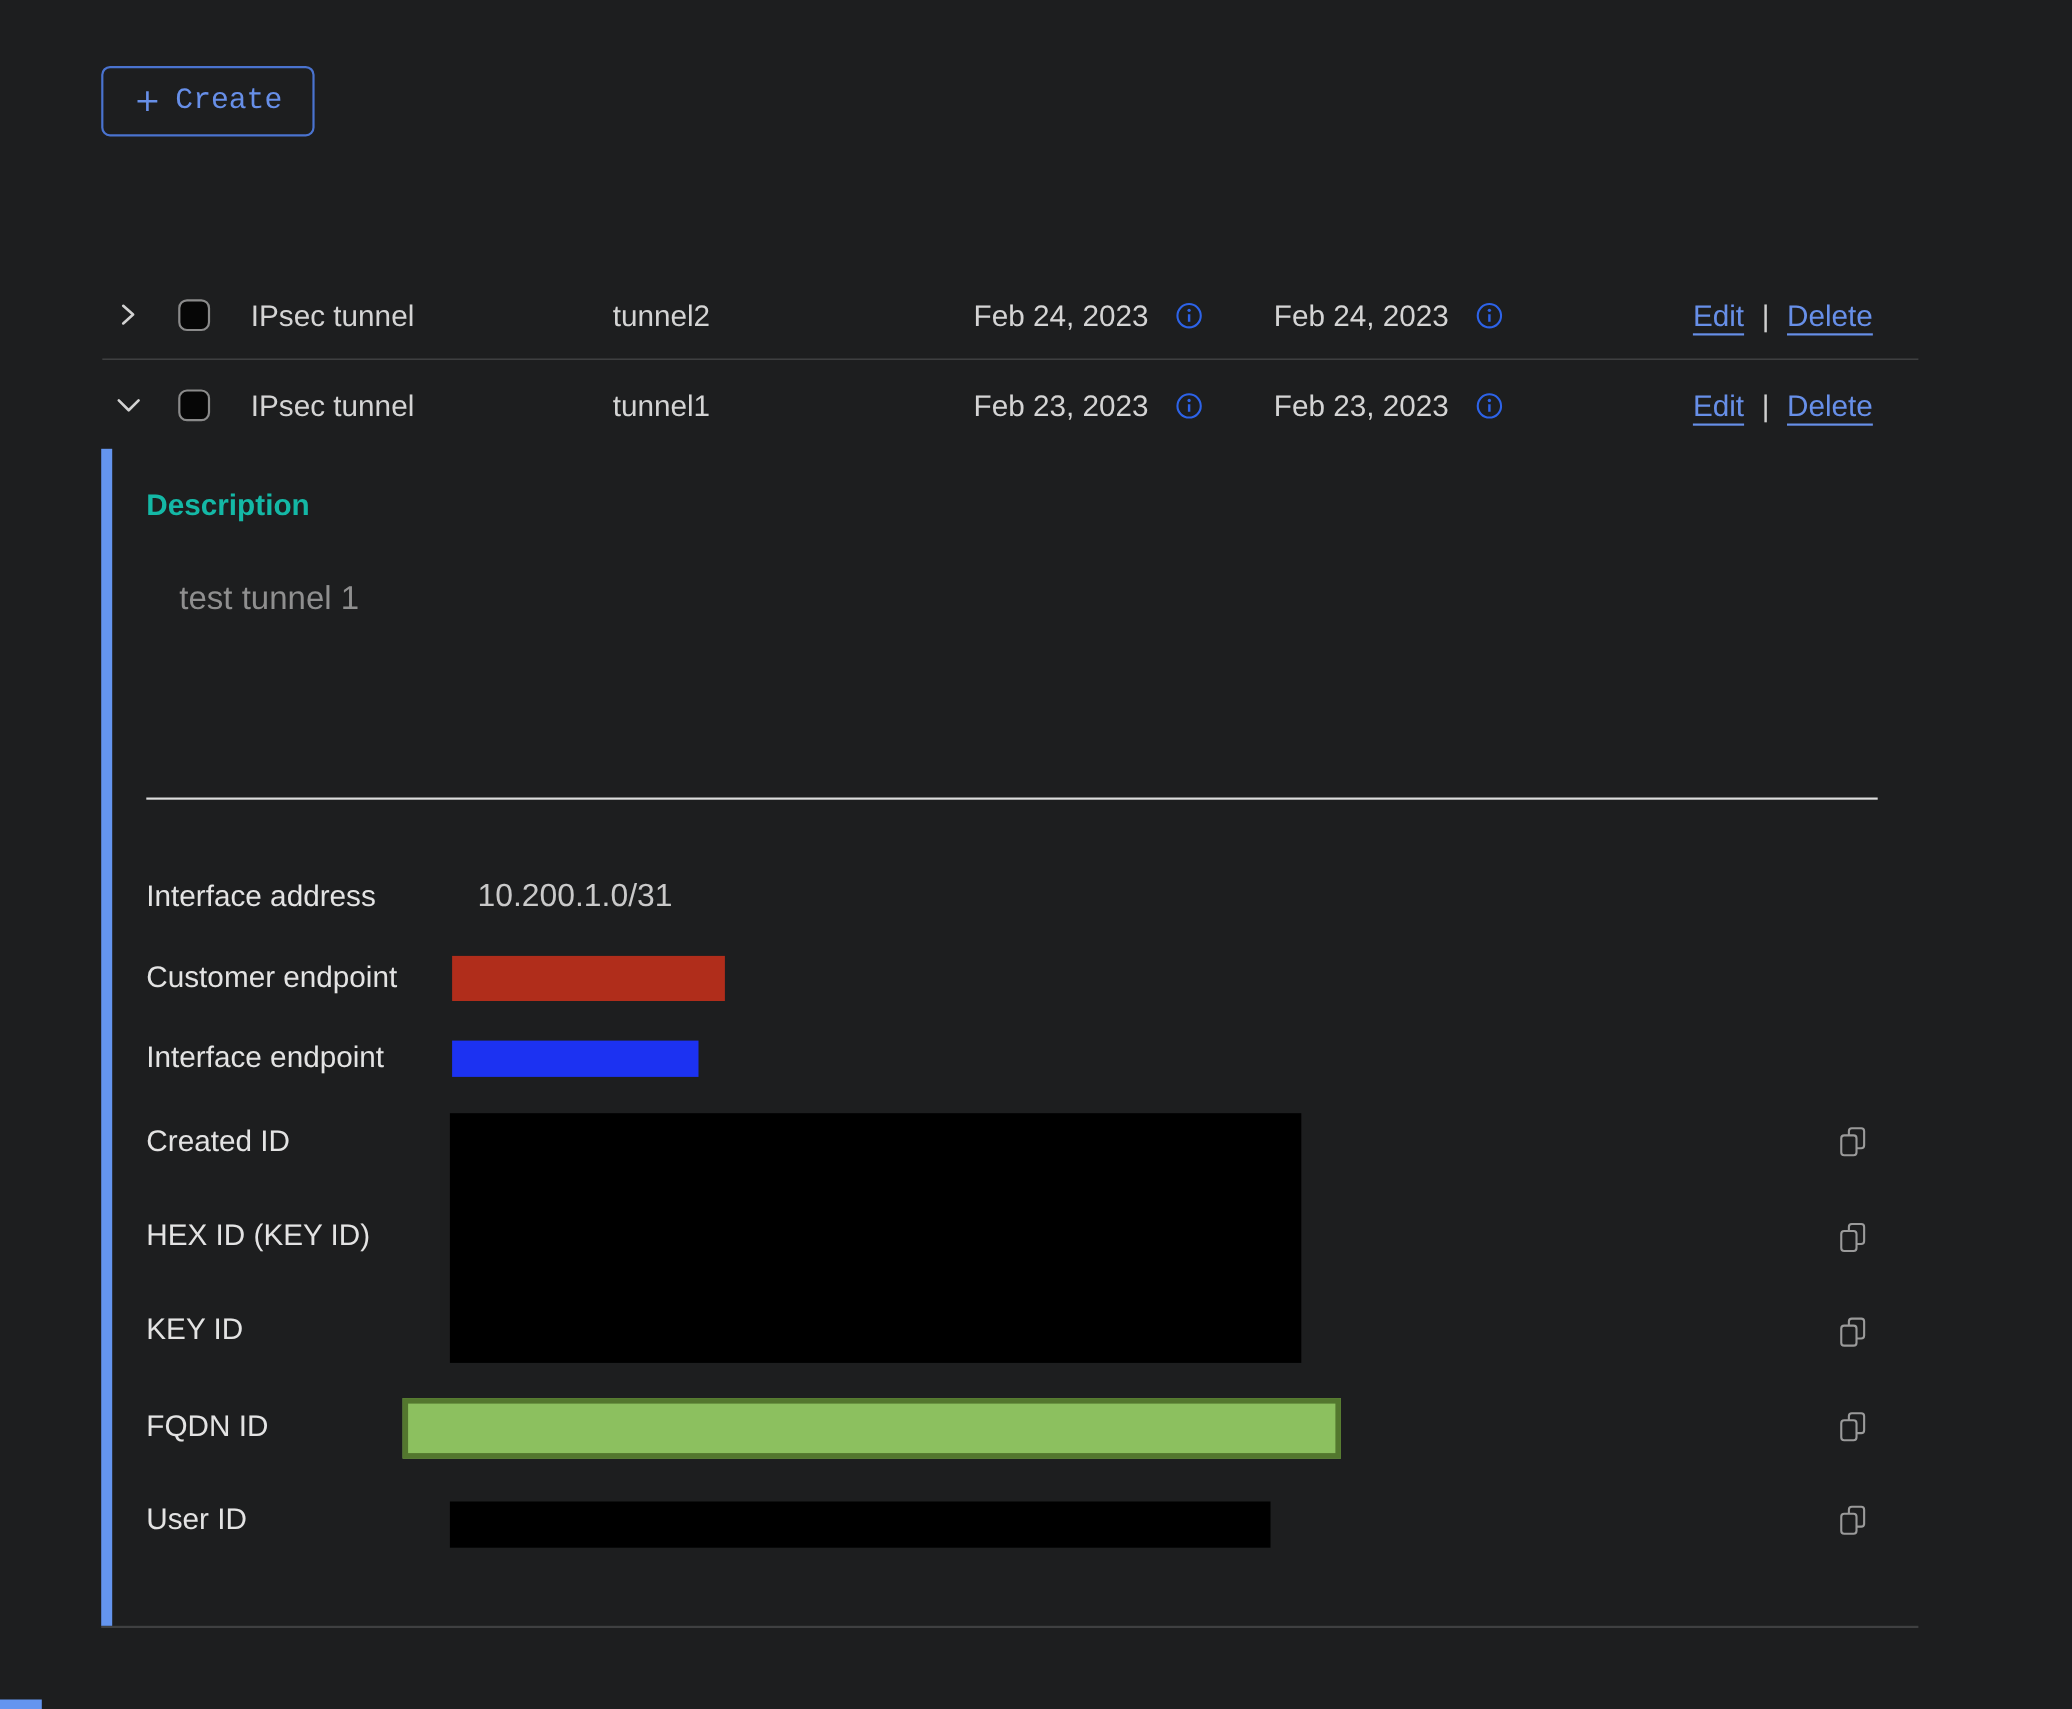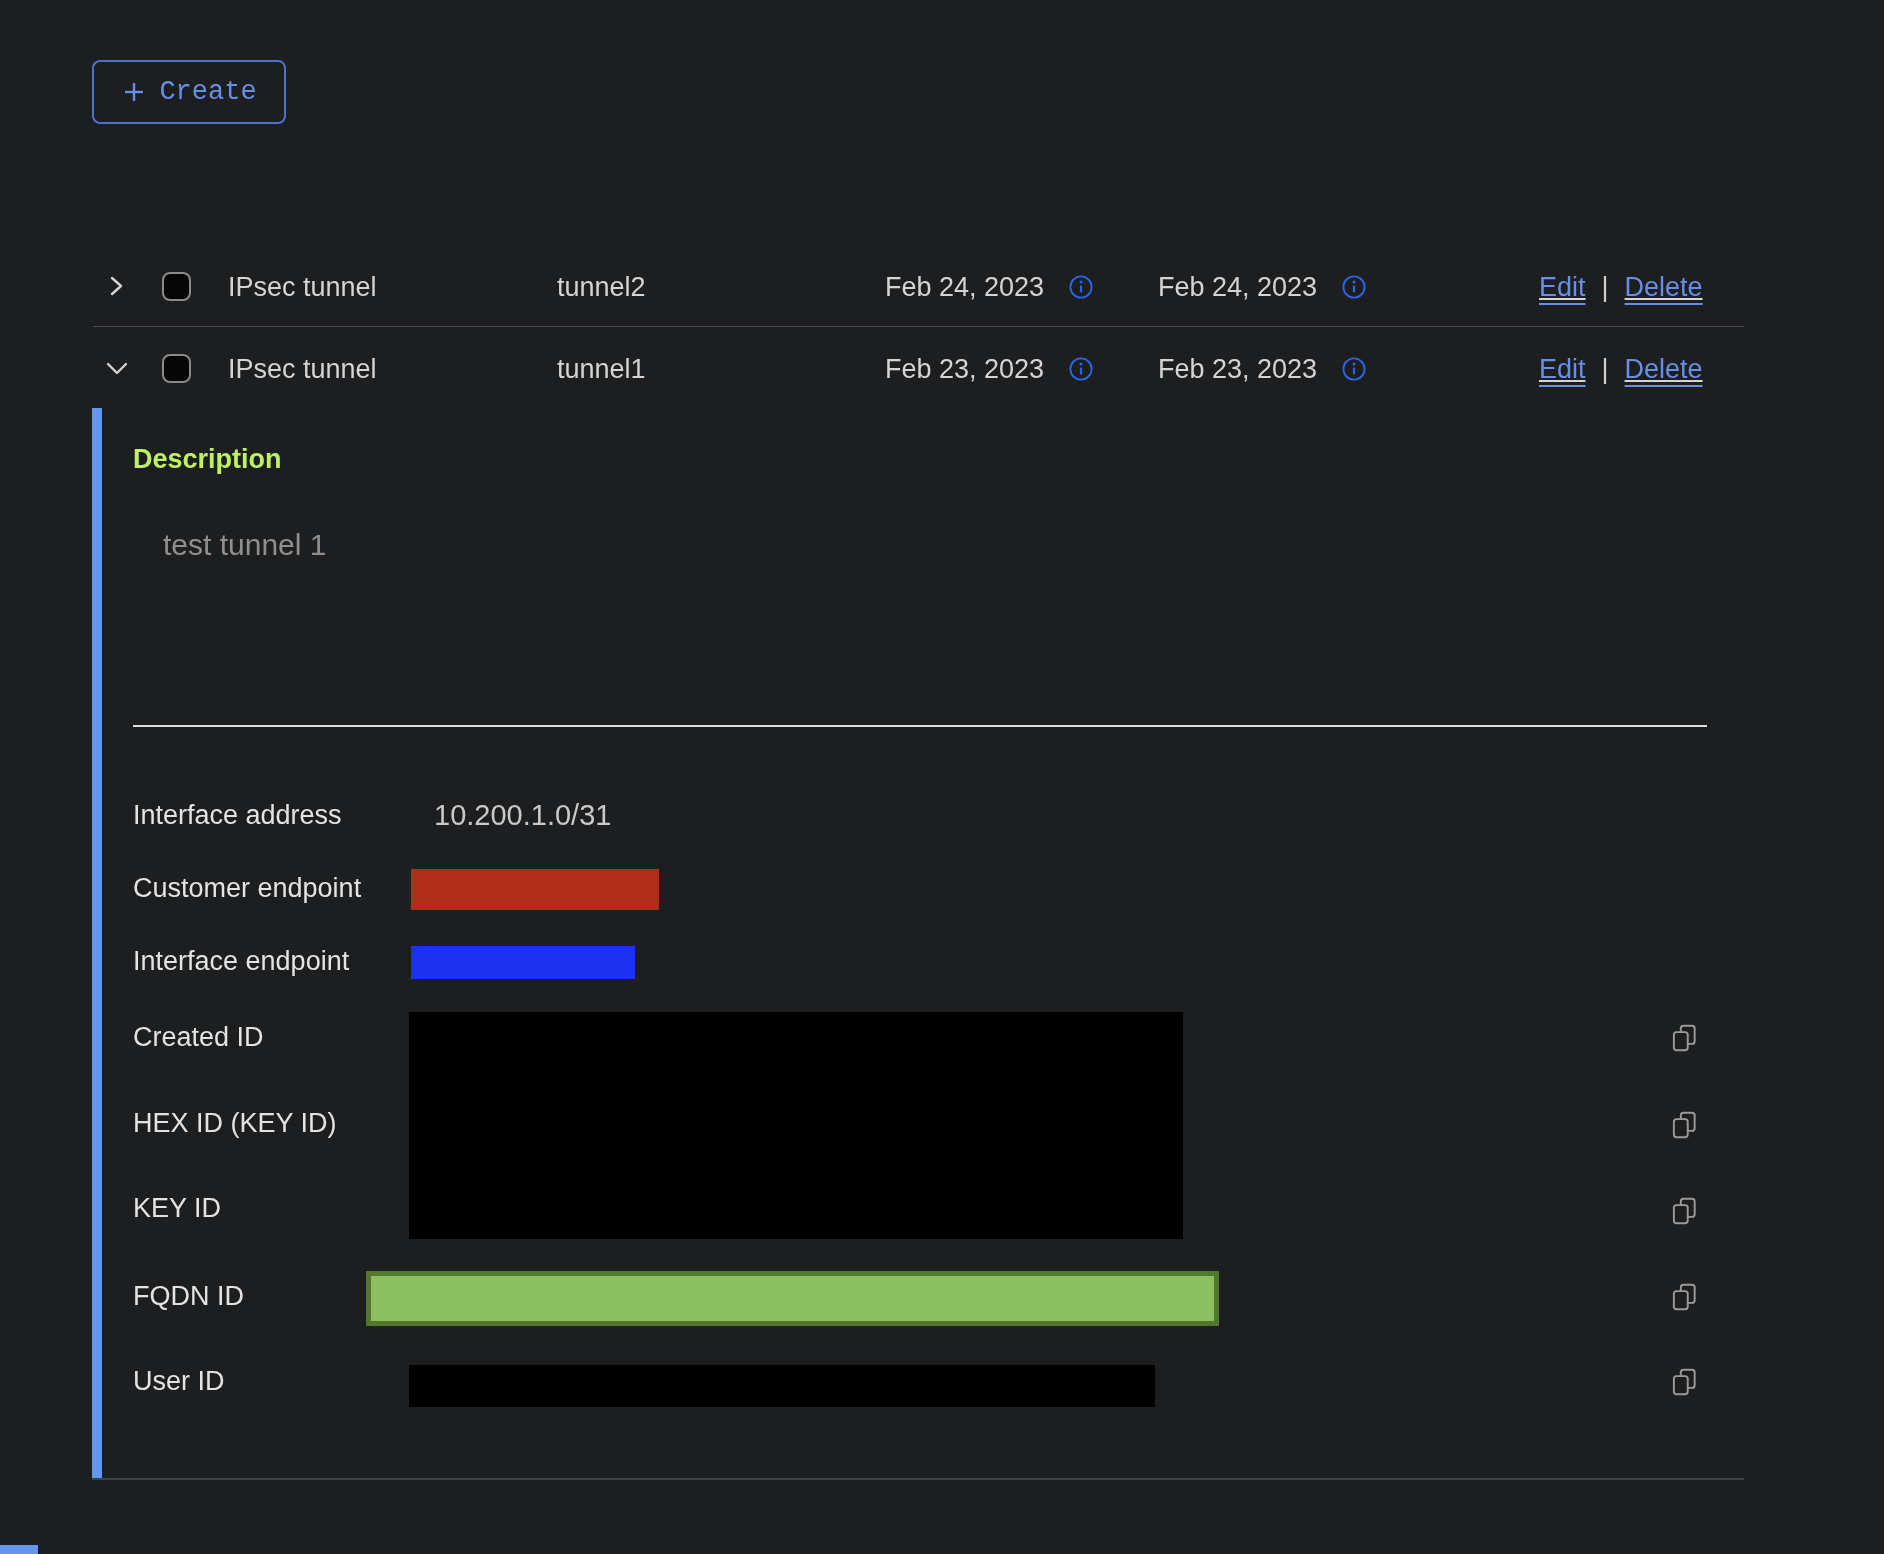--- a/index.html
+++ b/index.html
@@ -33,31 +33,31 @@
   .checkbox {
     position:absolute; left:69px; top:26px; width:29px; height:29px;
     background:#060606; border:2px solid #8a8a8a; border-radius:8px; cursor:pointer;
   }
   .thead .checkbox { top:28px; }
   .chevron-btn {
     position:absolute; left:8px; top:26px; width:30px; height:30px;
     background:none; border:none; cursor:pointer; padding:0;
   }
   .date-cell { display:flex; align-items:center; gap:24px; }
-  .actions-cell { display:flex; align-items:center; gap:16px;text-decoration:underline; }
+  .actions-cell { display:flex; align-items:center; gap:16px; }
   .link {
     color:#678fe8; text-decoration:underline; text-underline-offset:7px;
     text-decoration-thickness:2px; cursor:pointer; font-size:27px;
   }
   .action-sep { color:#cfcfcf; font-size:27px; }
   .info-btn { background:none; border:none; padding:0; cursor:pointer; width:26px; height:26px; }
   
   .panel { position:absolute; left:92px; top:408px; width:1652px; height:1072px; border-bottom:2px solid #3f4041; }
   .panel-bar { position:absolute; left:0; top:0; width:10px; height:100%; background:#6495ef; }
-  .desc-heading { position:absolute; left:41px; top:36px; font-size:27px; font-weight:600; color:#bef264; }
+  .desc-heading { position:absolute; left:41px; top:36px; font-size:27px; font-weight:600; color:#14b8a6; }
   .desc-text    { position:absolute; left:41px; top:120px; font-size:30px; color:#8f8f8f;margin-left:30px; }
   .health-btn {
     position:absolute; left:41px; top:189px; width:317px; height:63px;
     background:transparent; border:2px solid #4a73cf; border-radius:8px;
     color:#678fe8; font-size:26px; font-family:inherit; cursor:pointer;
   }
   .panel-divider { position:absolute; left:41px; top:317px; width:1574px; height:2px; background:#dcdcdc; }
   .kv-label { position:absolute; left:41px; font-size:27px; color:#e3e3e3; line-height:33px; white-space:nowrap; }
   .kv-value { position:absolute; font-size:29px; color:#c9c9c9; line-height:33px; }
   .redact { position:absolute; }

